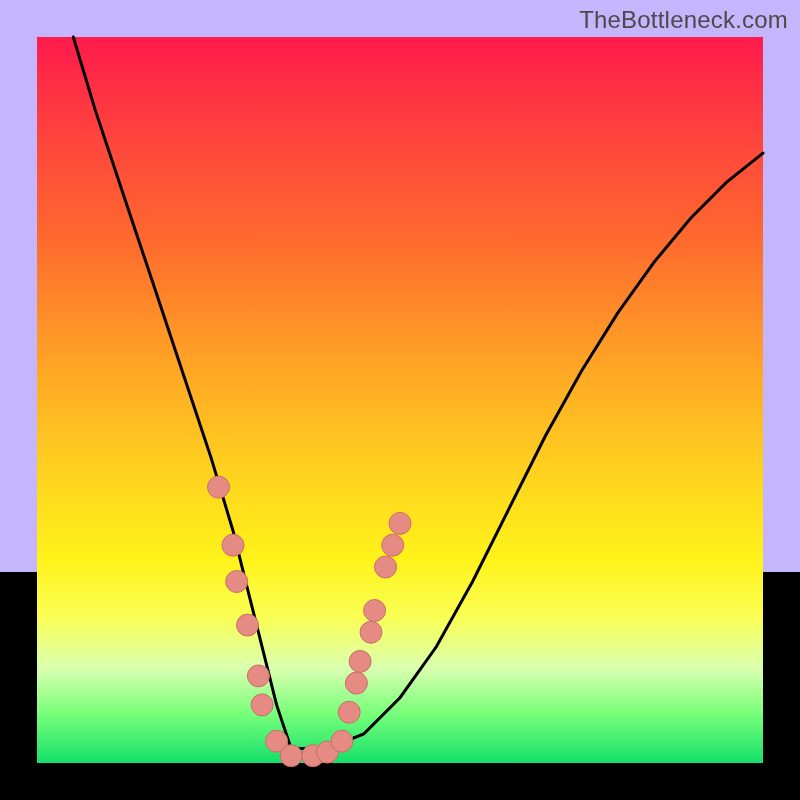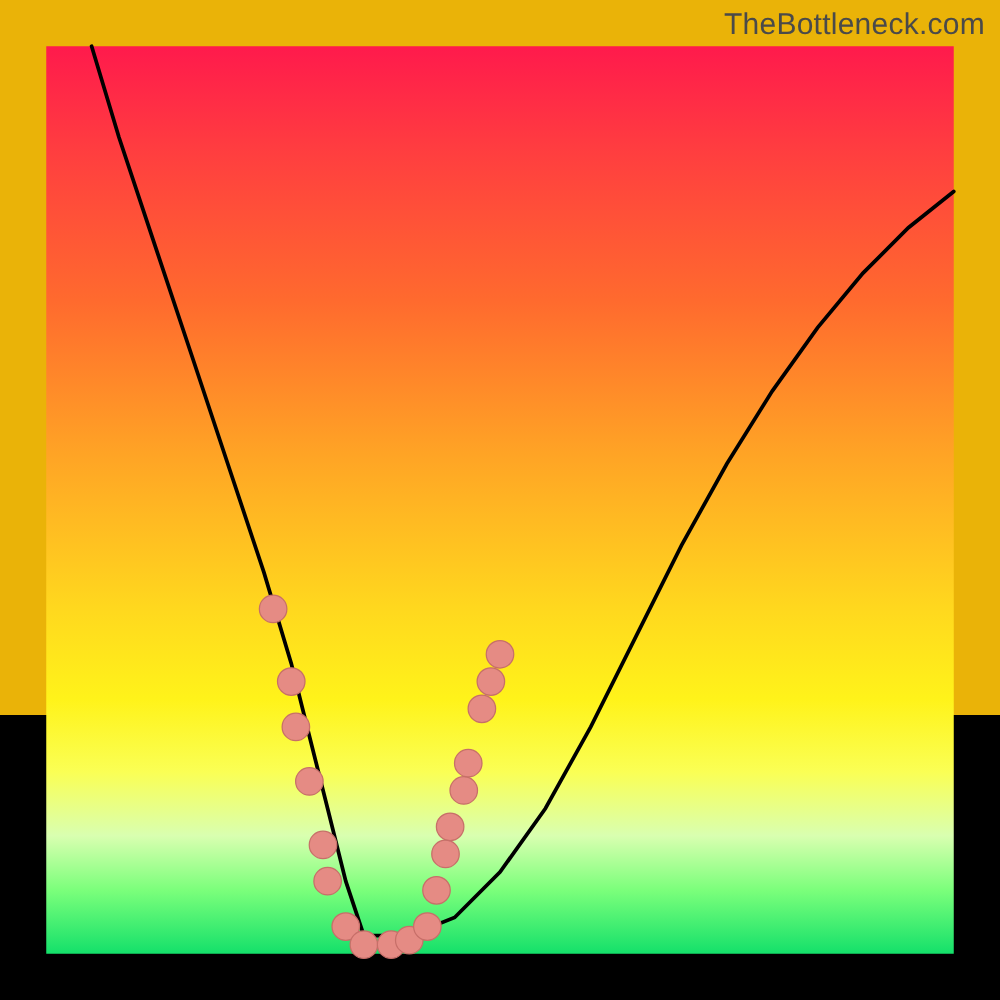--- a/index.html
+++ b/index.html
@@ -10,21 +10,21 @@
     overflow: hidden;
     background: #000;
     font-family: Arial, Helvetica, sans-serif;
   }
   .frame {
     position: absolute;
     left: 0;
     top: 0;
     width: 800px;
     height: 572px;
-    background: #eab308;
+    background: #c4b5fd;
   }
   .plot {
     position: absolute;
     left: 37px;
     top: 37px;
     width: 726px;
     height: 726px;
     
     background: linear-gradient(to bottom,
       #ff1a4c 0%,

